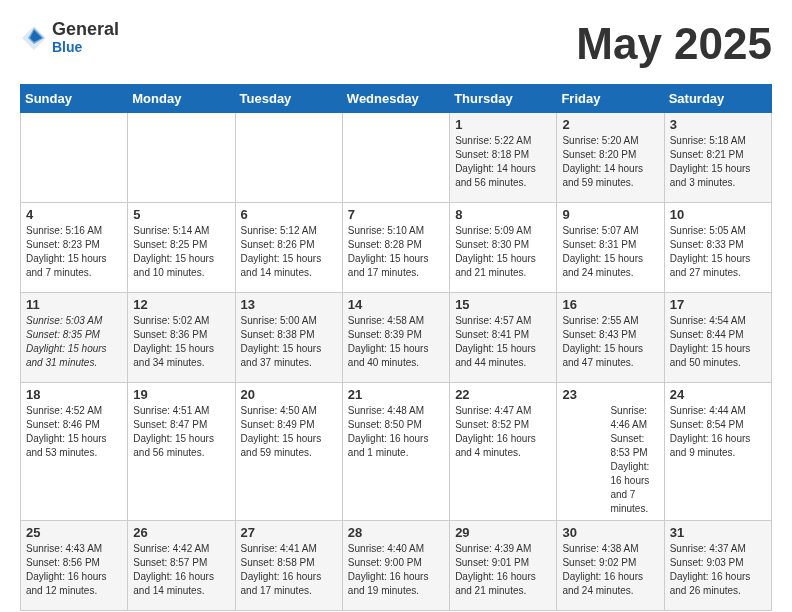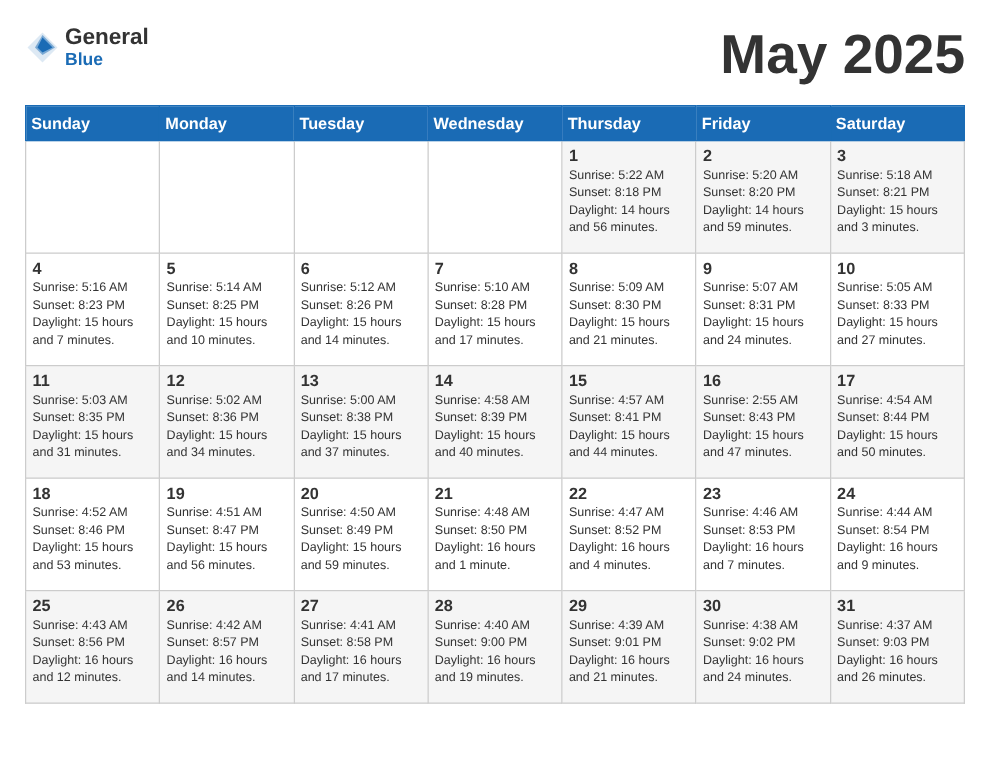--- a/index.html
+++ b/index.html
@@ -201,21 +201,21 @@
           <div class="day-num">10</div>
           <div class="day-info" style="white-space: pre-line;">Sunrise: 5:05 AM
 Sunset: 8:33 PM
 Daylight: 15 hours
 and 27 minutes.</div>
         </td>
       </tr>
       <tr>
         <td>
           <div class="day-num">11</div>
-          <div class="day-info" style="white-space: pre-line;">Sunrise: 5:03 AM
+          <div class="day-info" style="white-space: pre-line; font-style: italic;">Sunrise: 5:03 AM
 Sunset: 8:35 PM
 Daylight: 15 hours
 and 31 minutes.</div>
         </td>
         <td>
           <div class="day-num">12</div>
           <div class="day-info" style="white-space: pre-line;">Sunrise: 5:02 AM
 Sunset: 8:36 PM
 Daylight: 15 hours
 and 34 minutes.</div>
@@ -287,21 +287,21 @@
         </td>
         <td>
           <div class="day-num">22</div>
           <div class="day-info" style="white-space: pre-line;">Sunrise: 4:47 AM
 Sunset: 8:52 PM
 Daylight: 16 hours
 and 4 minutes.</div>
         </td>
         <td>
           <div class="day-num">23</div>
-          <div class="day-info" style="white-space: pre-line;">Sunrise: 4:46 AM
+          <div class="day-info" style="white-space: pre-line; margin-left: 48px;">Sunrise: 4:46 AM
 Sunset: 8:53 PM
 Daylight: 16 hours
 and 7 minutes.</div>
         </td>
         <td>
           <div class="day-num">24</div>
           <div class="day-info" style="white-space: pre-line;">Sunrise: 4:44 AM
 Sunset: 8:54 PM
 Daylight: 16 hours
 and 9 minutes.</div>

